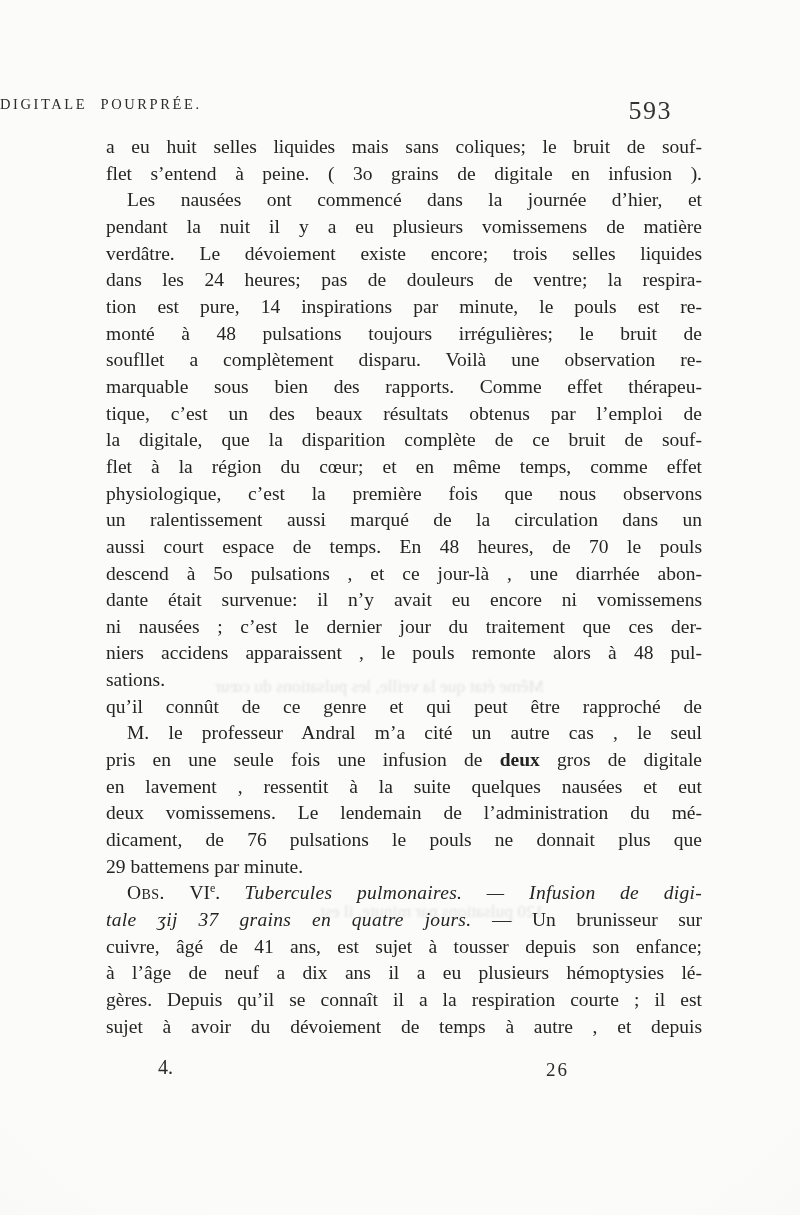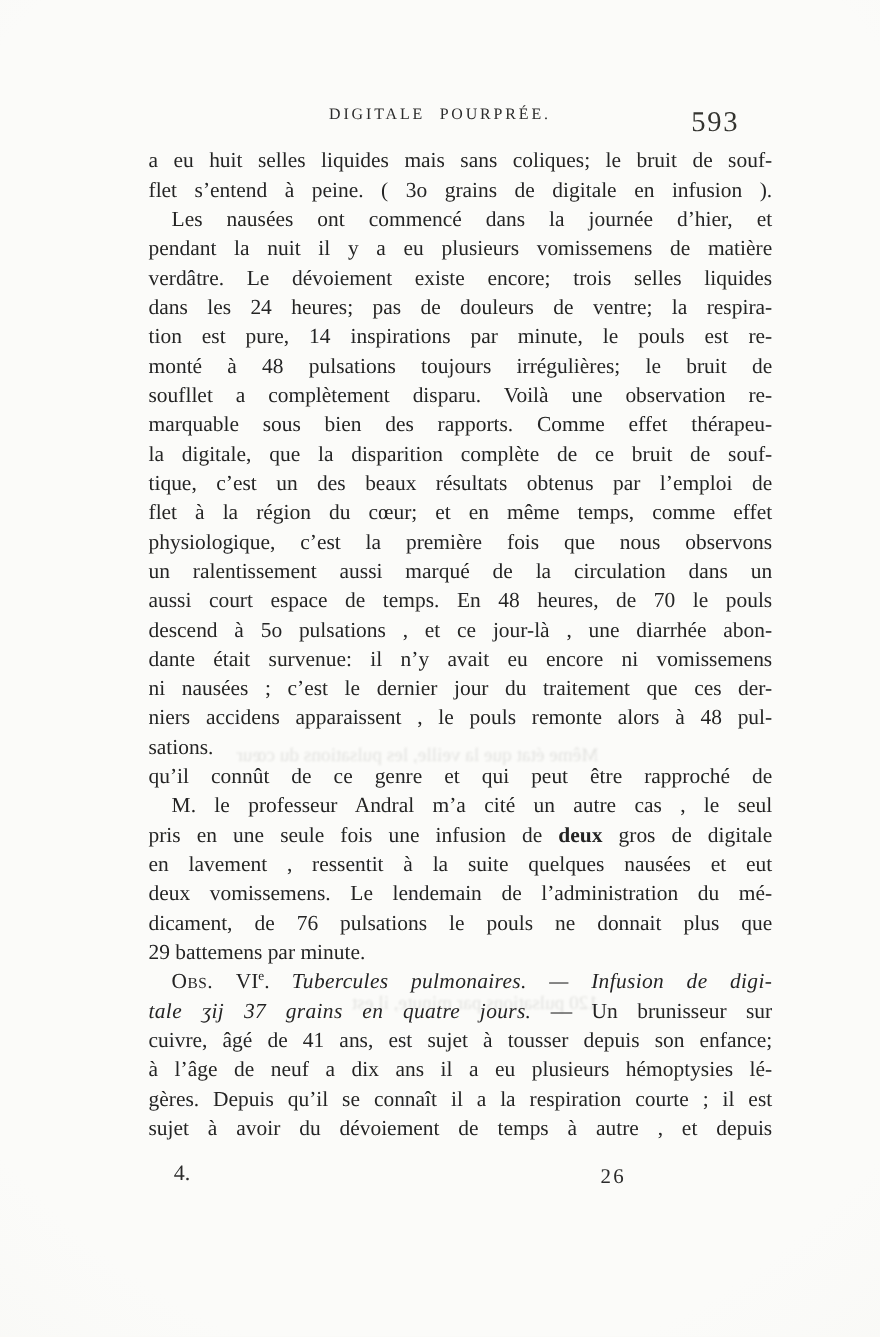--- a/index.html
+++ b/index.html
@@ -11,39 +11,38 @@
   .page{
     position:relative;
     width:800px;height:1215px;
     background:radial-gradient(130% 105% at 50% 45%, #fbfbf9 55%, #f3f3ef 100%);
     font-family:"Liberation Serif","DejaVu Serif",serif;
     color:var(--ink);
     overflow:hidden;
   }
   .running-header{position:absolute;top:96px;left:0;width:800px;height:26px;}
   .header-title{
-    position:absolute;left:0;right:0;text-align:center;
+    position:absolute;left:0;right:0;text-align:left;
     font-size:14.5px;letter-spacing:2.6px;word-spacing:7px;
     color:#2b2b2b;
   }
   .page-number{
     position:absolute;right:128px;top:0px;
     font-size:26px;letter-spacing:1.5px;color:#33332f;
   }
   .body-block{
     position:absolute;left:106px;top:134px;width:596px;
     font-size:19.5px;line-height:26.65px;
     text-rendering:optimizeLegibility;
   }
   .line{
     white-space:nowrap;
     text-align:justify;
     text-align-last:justify;
     text-justify:inter-word;
-    margin-left:29px;
   }
   .line.loose{text-align-last:left;}
   .line.indent{text-indent:21px;}
   .sup{vertical-align:super;font-size:0.62em;line-height:0;}
   .smallcaps{font-variant:small-caps;letter-spacing:0.4px;}
   .italic{font-style:italic;letter-spacing:0.3px;}
   .bold{font-weight:bold;}
   .ghost-layer{position:absolute;inset:0;pointer-events:none;}
   .ghost{
     position:absolute;
@@ -77,22 +76,22 @@
       <div class="line"><span>a eu huit selles liquides mais sans coliques; le bruit de souf-</span></div>
       <div class="line"><span>flet s’entend à peine. ( 3o grains de digitale en infusion ).</span></div>
       <div class="line indent"><span>Les nausées ont commencé dans la journée d’hier, et</span></div>
       <div class="line"><span>pendant la nuit il y a eu plusieurs vomissemens de matière</span></div>
       <div class="line"><span>verdâtre. Le dévoiement existe encore; trois selles liquides</span></div>
       <div class="line"><span>dans les 24 heures; pas de douleurs de ventre; la respira-</span></div>
       <div class="line"><span>tion est pure, 14 inspirations par minute, le pouls est re-</span></div>
       <div class="line"><span>monté à 48 pulsations toujours irrégulières; le bruit de</span></div>
       <div class="line"><span>soufllet a complètement disparu. Voilà une observation re-</span></div>
       <div class="line"><span>marquable sous bien des rapports. Comme effet thérapeu-</span></div>
+      <div class="line"><span>tique, c’est un des beaux résultats obtenus par l’emploi de</span></div>
       <div class="line"><span>la digitale, que la disparition complète de ce bruit de souf-</span></div>
-      <div class="line"><span>tique, c’est un des beaux résultats obtenus par l’emploi de</span></div>
       <div class="line"><span>flet à la région du cœur; et en même temps, comme effet</span></div>
       <div class="line"><span>physiologique, c’est la première fois que nous observons</span></div>
       <div class="line"><span>un ralentissement aussi marqué de la circulation dans un</span></div>
       <div class="line"><span>aussi court espace de temps. En 48 heures, de 70 le pouls</span></div>
       <div class="line"><span>descend à 5o pulsations , et ce jour-là , une diarrhée abon-</span></div>
       <div class="line"><span>dante était survenue: il n’y avait eu encore ni vomissemens</span></div>
       <div class="line"><span>ni nausées ; c’est le dernier jour du traitement que ces der-</span></div>
       <div class="line"><span>niers accidens apparaissent , le pouls remonte alors à 48 pul-</span></div>
       <div class="line loose"><span>sations.</span></div>
       <div class="line"><span>qu’il connût de ce genre et qui peut être rapproché de</span></div>

